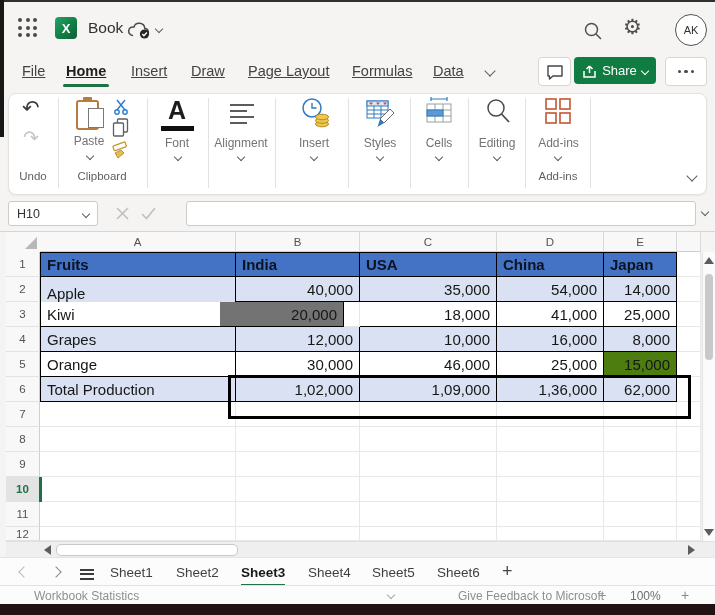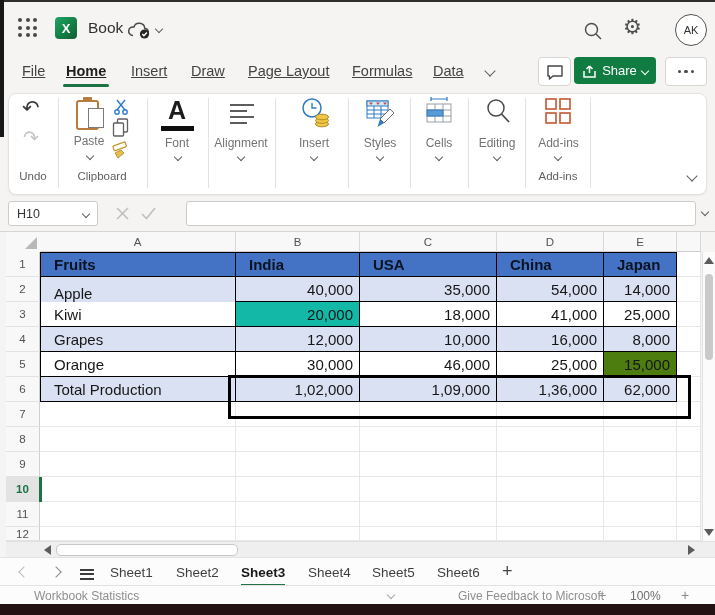--- a/index.html
+++ b/index.html
@@ -39,21 +39,21 @@
   .paste-page{width:14px;height:18px;background:#fff;border:1.4px solid #7a7a7a;}
   .fontA{font-size:25px;font-weight:bold;color:#1c1c1c;line-height:24px;}
   .fontbar{height:5px;background:#0f0f0f;}
   
   .colhdr{background:#f8f8f8;border-right:1px solid #d8d8d8;border-bottom:1px solid #cfcfcf;color:#525252;font-size:11.5px;display:flex;align-items:center;justify-content:center;}
   .rowhdr{background:#f8f8f8;border-right:1px solid #cfcfcf;border-bottom:1px solid #e2e2e2;color:#525252;font-size:11.5px;display:flex;align-items:center;justify-content:center;}
   .gcell{background:#fff;border-right:1px solid #e7e7e7;border-bottom:1px solid #e7e7e7;box-sizing:border-box;}
   .tcell{box-sizing:border-box;border-right:1px solid #000;border-bottom:1px solid #000;font-size:15px;color:#161616;display:flex;align-items:center;overflow:hidden;}
   .tcell.hdr{font-weight:bold;color:#0c1320;}
   .tcell.num{justify-content:flex-end;padding-right:6px;}
-  .tcell.name{padding-left:13px;}
+  .tcell.name{padding-left:6px;}
   
   .sheettab{font-size:13.5px;color:#3f3f3f;height:24px;display:flex;align-items:center;}
   .sheettab.active{font-weight:bold;color:#191919;border-bottom:3px solid #217346;}
   .hamb div{width:14px;height:2px;background:#3c3c3c;margin:2.5px 0;}
   .statustxt{font-size:12px;color:#8f8f8f;}
 </style>
 </head>
 <body>
 
 <div id="screen">
@@ -361,21 +361,21 @@
       <div class="tcell hdr name abs" style="left:236px;top:252px;width:124px;height:25px;background:#4472C4;border-top:1px solid #000;">India</div>
       <div class="tcell hdr name abs" style="left:360px;top:252px;width:137px;height:25px;background:#4472C4;border-top:1px solid #000;">USA</div>
       <div class="tcell hdr name abs" style="left:497px;top:252px;width:107px;height:25px;background:#4472C4;border-top:1px solid #000;">China</div>
       <div class="tcell hdr name abs" style="left:604px;top:252px;width:73px;height:25px;background:#4472C4;border-top:1px solid #000;">Japan</div>
       <div class="tcell name abs" style="left:40px;top:277px;width:196px;height:33px;background:#D9E1F2;border-left:1px solid #000;">Apple</div>
       <div class="tcell num abs" style="left:236px;top:277px;width:124px;height:25px;background:#D9E1F2;">40,000</div>
       <div class="tcell num abs" style="left:360px;top:277px;width:137px;height:25px;background:#D9E1F2;">35,000</div>
       <div class="tcell num abs" style="left:497px;top:277px;width:107px;height:25px;background:#D9E1F2;">54,000</div>
       <div class="tcell num abs" style="left:604px;top:277px;width:73px;height:25px;background:#D9E1F2;">14,000</div>
       <div class="tcell name abs" style="left:40px;top:302px;width:196px;height:25px;background:#ffffff;border-left:1px solid #000;">Kiwi</div>
-      <div class="tcell num abs" style="left:236px;top:302px;width:124px;height:25px;background:#14b8a6;">20,000</div>
+      <div class="tcell num abs" style="left:220px;top:302px;width:124px;height:25px;background:#737373;">20,000</div>
       <div class="tcell num abs" style="left:360px;top:302px;width:137px;height:25px;background:#ffffff;">18,000</div>
       <div class="tcell num abs" style="left:497px;top:302px;width:107px;height:25px;background:#ffffff;">41,000</div>
       <div class="tcell num abs" style="left:604px;top:302px;width:73px;height:25px;background:#ffffff;">25,000</div>
       <div class="tcell name abs" style="left:40px;top:327px;width:196px;height:25px;background:#D9E1F2;border-left:1px solid #000;">Grapes</div>
       <div class="tcell num abs" style="left:236px;top:327px;width:124px;height:25px;background:#D9E1F2;">12,000</div>
       <div class="tcell num abs" style="left:360px;top:327px;width:137px;height:25px;background:#D9E1F2;">10,000</div>
       <div class="tcell num abs" style="left:497px;top:327px;width:107px;height:25px;background:#D9E1F2;">16,000</div>
       <div class="tcell num abs" style="left:604px;top:327px;width:73px;height:25px;background:#D9E1F2;">8,000</div>
       <div class="tcell name abs" style="left:40px;top:352px;width:196px;height:25px;background:#ffffff;border-left:1px solid #000;">Orange</div>
       <div class="tcell num abs" style="left:236px;top:352px;width:124px;height:25px;background:#ffffff;">30,000</div>

